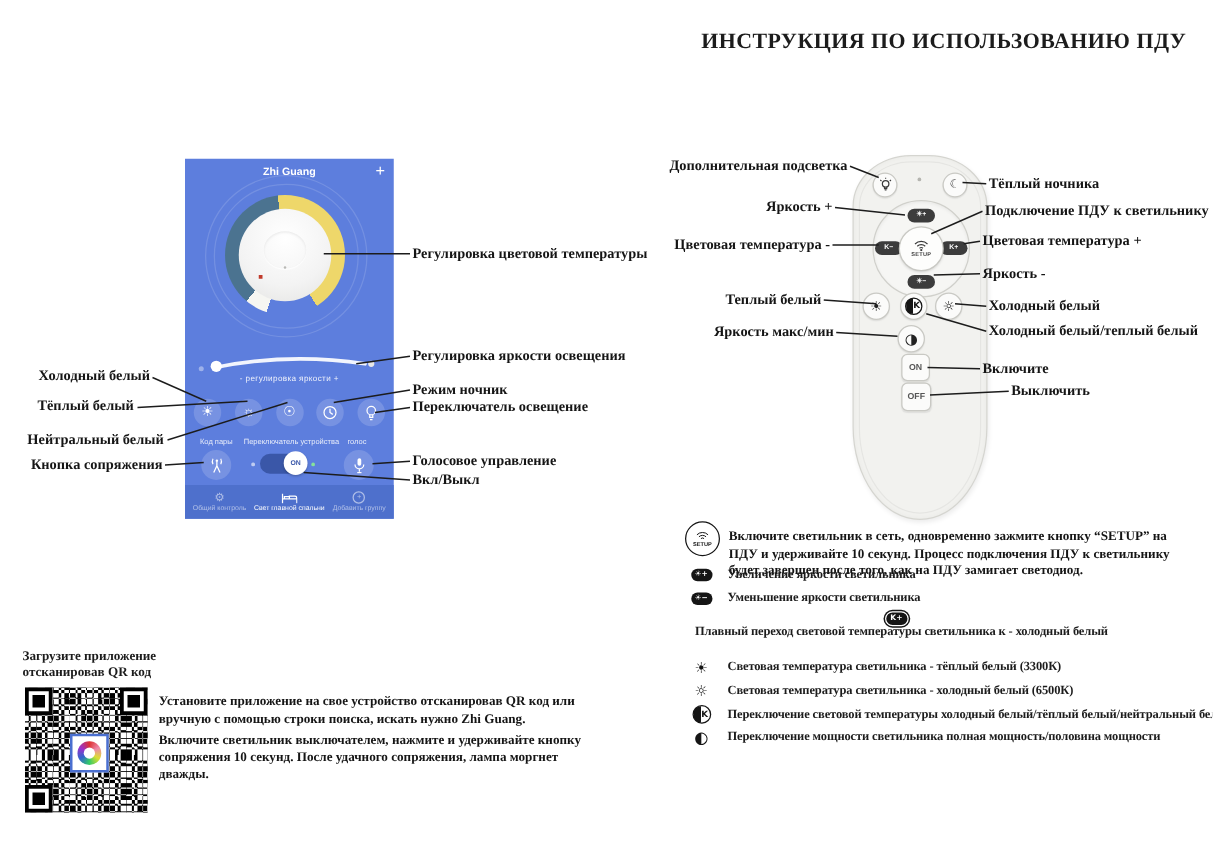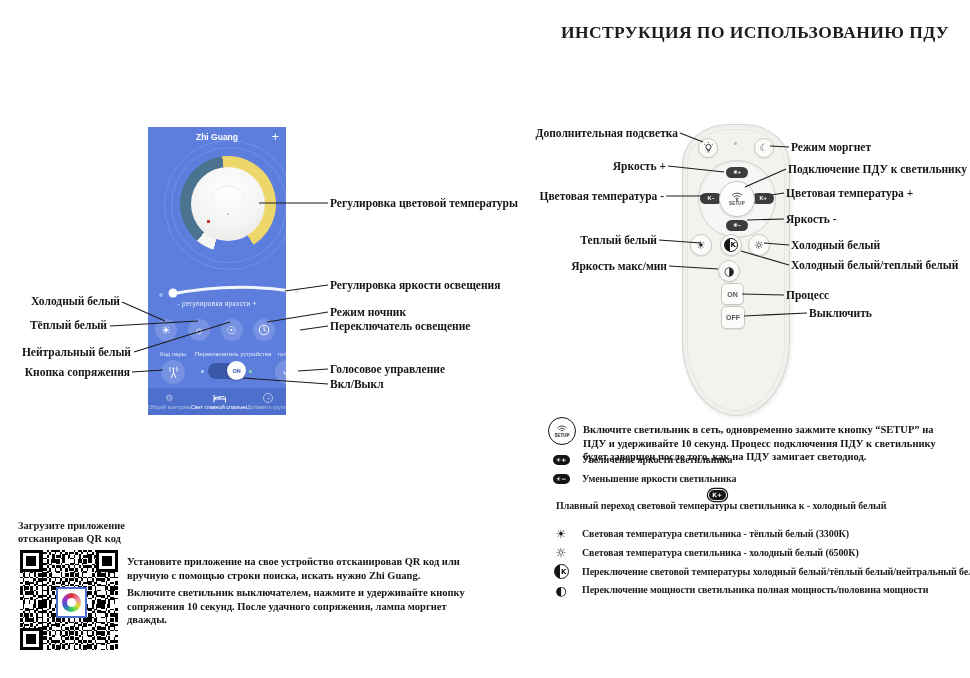--- a/index.html
+++ b/index.html
@@ -3,21 +3,21 @@
 <meta charset="utf-8">
 <style>
   html,body{margin:0;padding:0;background:#ffffff;}
   #page{position:relative;width:970px;height:678px;background:#fff;overflow:hidden;
         font-family:"Liberation Serif",serif;color:#1c1c1c;}
   .abs{position:absolute;}
   .title{font-weight:700;font-size:17.5px;letter-spacing:.4px;text-align:center;line-height:1.25;}
   .lbl{position:absolute;font:700 11.5px/1.15 "Liberation Serif",serif;color:#151515;white-space:nowrap;}
   .lbl.r{text-align:right;}
   
-  #app{left:148px;top:127px;width:138px;height:288px;background:#5d7edd;
+  #app{left:148px;top:127px;width:167px;height:288px;background:#5d7edd;
        font-family:"Liberation Sans",sans-serif;}
   #app .hdr{position:absolute;left:0;top:0;width:100%;height:20px;}
   #app .hdr .t{position:absolute;left:0;top:5px;width:100%;text-align:center;color:#fff;font-size:8.5px;font-weight:700;}
   #app .hdr .plus{position:absolute;right:7px;top:2px;color:#fff;font-size:13px;font-weight:400;}
   .faint{position:absolute;border:1px solid rgba(255,255,255,.14);border-radius:50%;}
   #ring{position:absolute;left:32px;top:29px;width:96px;height:96px;border-radius:50%;
         background:conic-gradient(from 0deg,#eed76a 0deg 148deg,rgba(0,0,0,0) 148deg 198deg,#f6f6f2 198deg 220deg,#4b7390 220deg 353deg,#eed76a 353deg 360deg);}
   #knob{position:absolute;left:43px;top:40px;width:74px;height:74px;border-radius:50%;
         background:radial-gradient(circle at 50% 32%,#ffffff,#f3f3f3 60%,#e3e3e1 100%);}
   #knob .inner{position:absolute;left:20px;top:18px;width:34px;height:30px;border-radius:50%;
@@ -250,27 +250,27 @@
 
     <div class="sqbtn" style="left:38px;top:158px;width:21px;height:20px;">ON</div>
     <div class="sqbtn" style="left:38px;top:181px;width:22px;height:21px;">OFF</div>
   </div>
 
   <span class="lbl r" style="right:292px;top:127px;">Дополнительная подсветка</span>
   <span class="lbl r" style="right:304px;top:160px;">Яркость +</span>
   <span class="lbl r" style="right:306px;top:190px;">Цветовая температура -</span>
   <span class="lbl r" style="right:313px;top:234px;">Теплый белый</span>
   <span class="lbl r" style="right:303px;top:260px;">Яркость макс/мин</span>
-  <span class="lbl" style="left:791px;top:141px;">Режим моргнет</span>
+  <span class="lbl" style="left:791px;top:141px;">Тёплый ночника</span>
   <span class="lbl" style="left:788px;top:163px;">Подключение ПДУ к светильнику</span>
   <span class="lbl" style="left:786px;top:187px;">Цветовая температура +</span>
   <span class="lbl" style="left:786px;top:213px;">Яркость -</span>
   <span class="lbl" style="left:791px;top:239px;">Холодный белый</span>
   <span class="lbl" style="left:791px;top:259px;">Холодный белый/теплый белый</span>
-  <span class="lbl" style="left:786px;top:289px;">Процесс</span>
+  <span class="lbl" style="left:786px;top:289px;">Включите</span>
   <span class="lbl" style="left:809px;top:307px;">Выключить</span>
 
   <div class="abs" style="left:548px;top:417px;">
     <span class="setup-badge">
       <svg width="12" height="8" viewBox="0 0 12 9">
         <path d="M1 3.2a7 7 0 0 1 10 0 M2.8 5a4.6 4.6 0 0 1 6.4 0 M4.6 6.6a2.2 2.2 0 0 1 2.8 0" fill="none" stroke="#151515" stroke-width=".9"></path>
       </svg>
       <b>SETUP</b>
     </span>
   </div>

